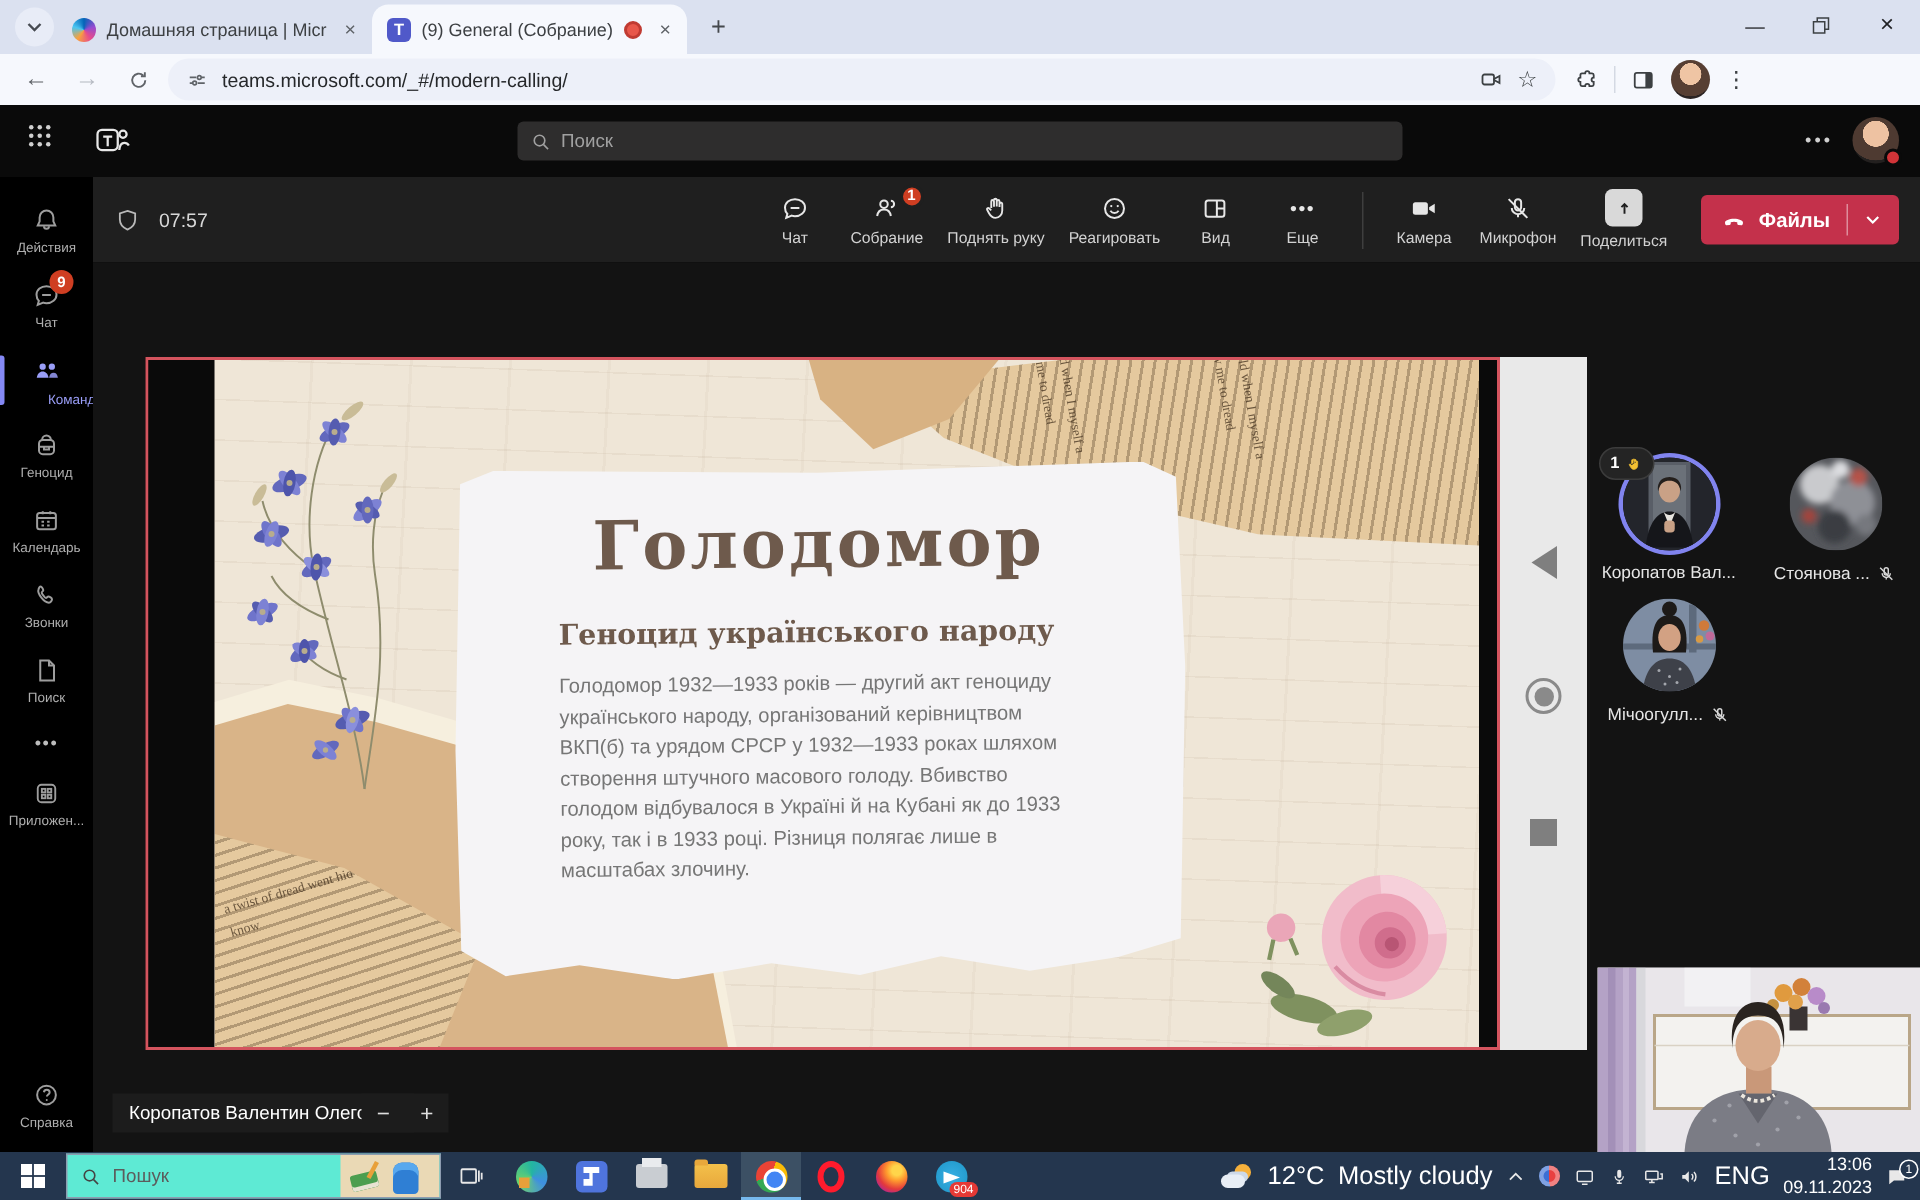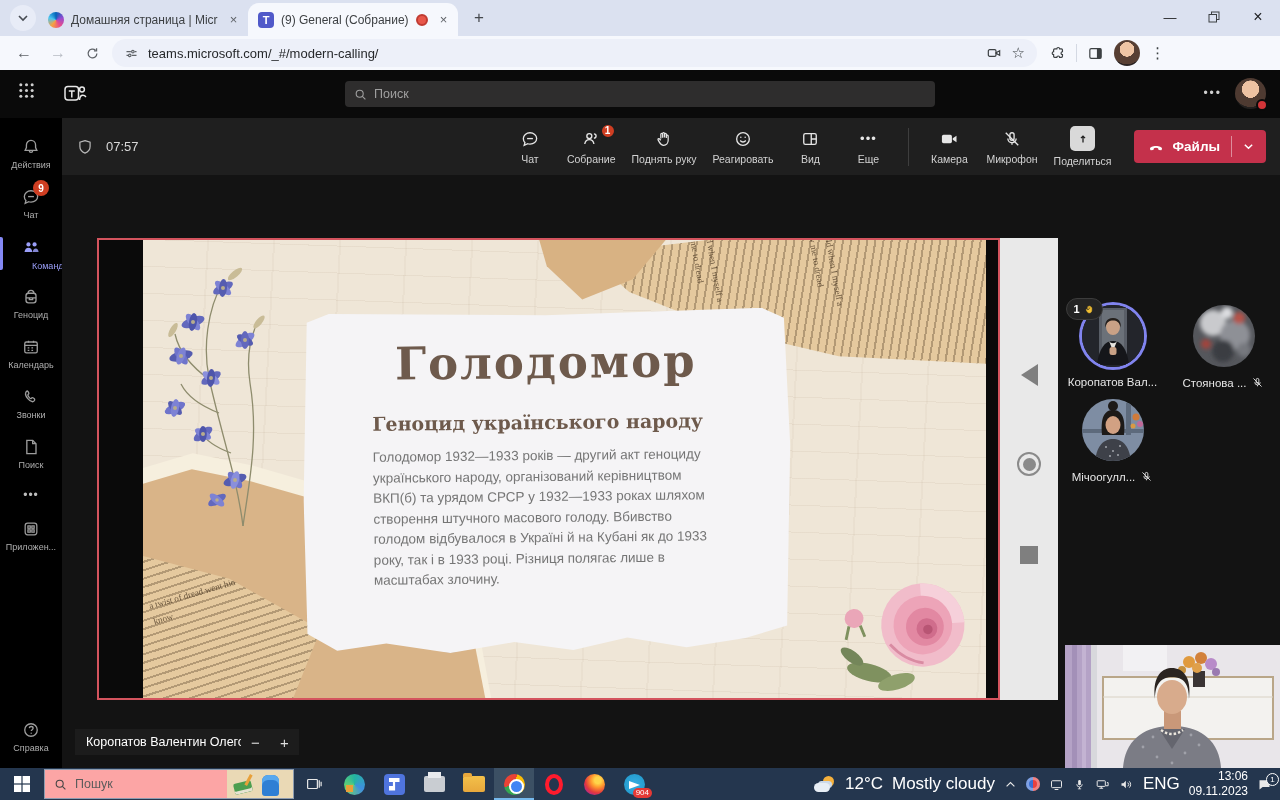--- a/index.html
+++ b/index.html
@@ -162,21 +162,21 @@
   .zoom-chip { position:absolute; left:179px; top:554px; height:26px; background:#1c1c1c; color:#dedede;
                display:flex; align-items:center; }
   .zoom-chip span { width:29px; text-align:center; font-size:15px; }
   .self-video { position:absolute; left:1003px; top:470px; width:215px; height:123px; background:#dad7dc;
                 overflow:hidden; }
 
   
   .taskbar { position:absolute; left:0; top:768px; width:100%; height:32px; background:#24364e;
              display:flex; align-items:stretch; color:#fff; }
   .tb-start { width:44px; display:flex; align-items:center; justify-content:center; }
-  .tb-search { width:250px; background:#fca5a5; border:1px solid #8d9cb0; margin:1px 0; display:flex;
+  .tb-search { width:250px; background:#5eead4; border:1px solid #8d9cb0; margin:1px 0; display:flex;
                align-items:center; padding:0 9px; gap:8px; position:relative; overflow:hidden; }
   .tb-search .ph { color:#5c5c5c; font-size:12.5px; }
   .tb-art { position:absolute; right:0; top:0; width:66px; height:100%; background:#ead9b5; }
   .tb-art .book { position:absolute; left:7px; top:12px; width:18px; height:11px; background:#4c9e4f;
                   transform:rotate(-14deg); border-radius:2px; box-shadow:inset 0 -3px 0 #e8e3d2; }
   .tb-art .pencil { position:absolute; left:20px; top:4px; width:3px; height:12px; background:#e8a03a;
                     transform:rotate(28deg); }
   .tb-art .pack { position:absolute; right:14px; top:5px; width:17px; height:21px; background:#2f7fd4;
                   border-radius:6px 6px 3px 3px; box-shadow:inset 0 5px 0 #58a8ee; }
   .tb-ico { width:40px; display:flex; align-items:center; justify-content:center; position:relative; }

